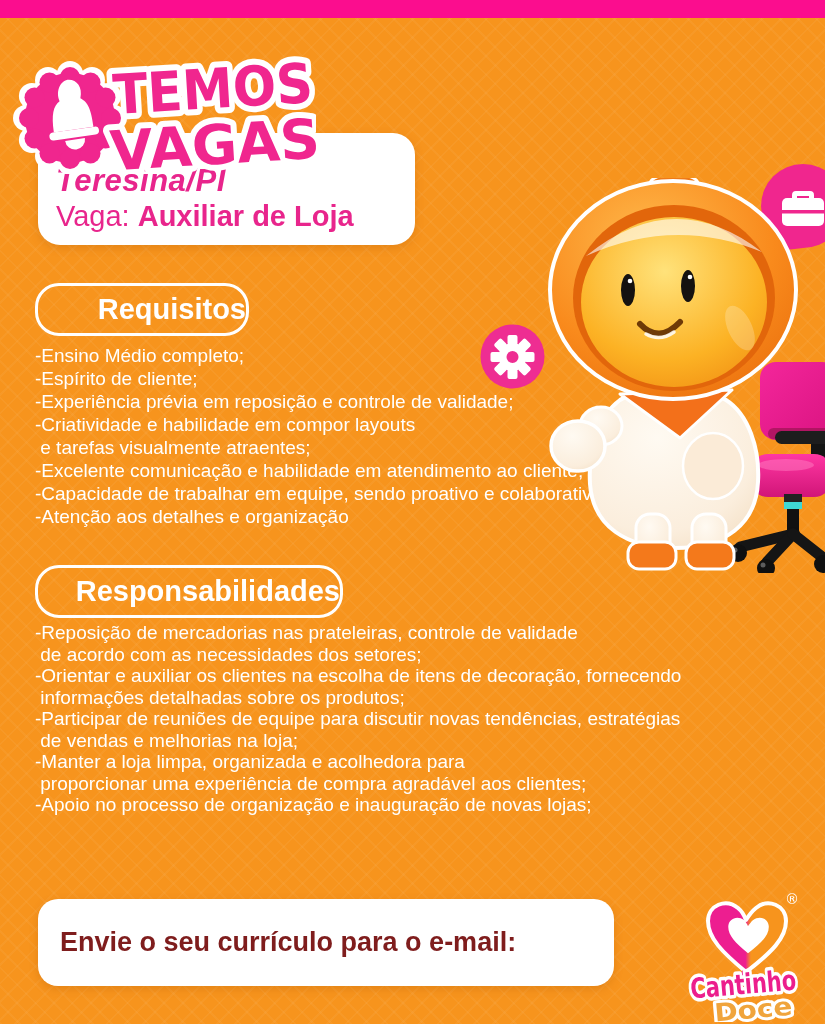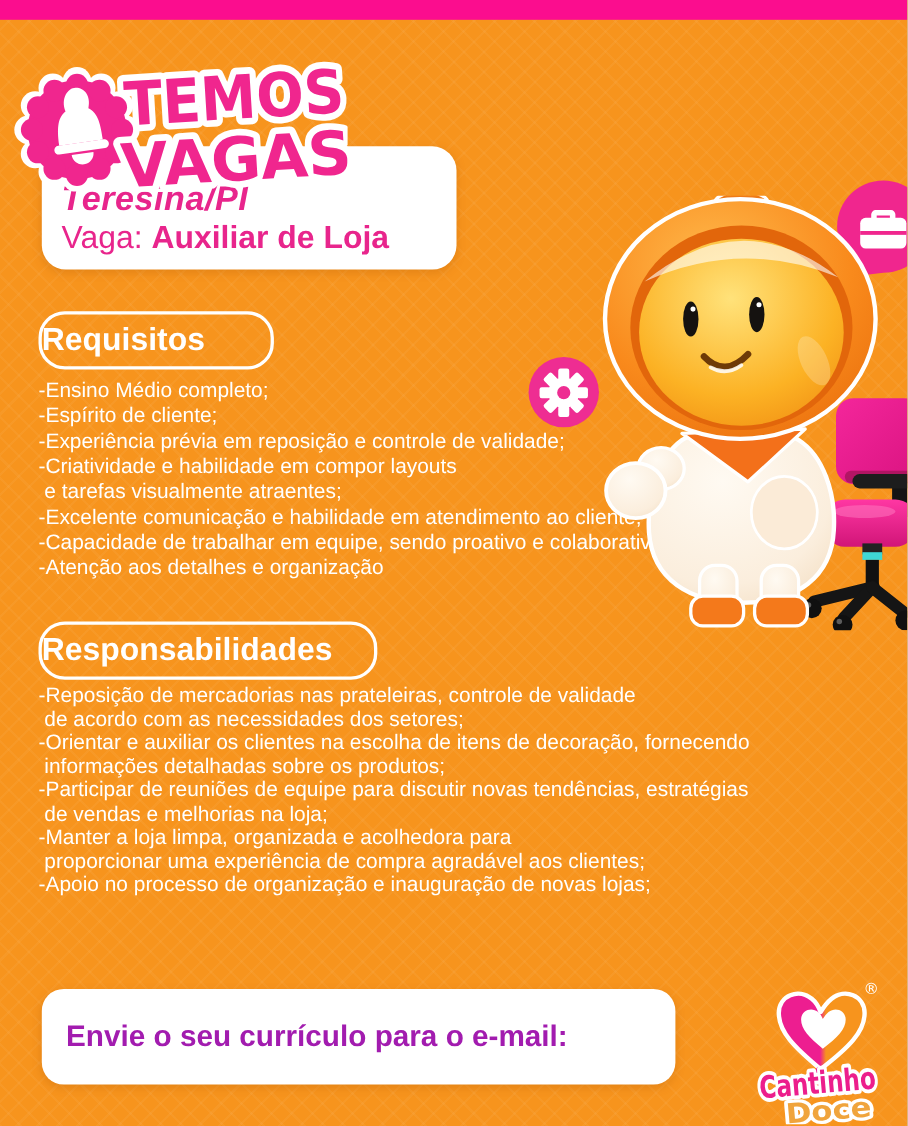--- a/index.html
+++ b/index.html
@@ -29,39 +29,39 @@
   .vacancy{
     left:56px;top:200px;
     font-size:29px;color:#E8258C;
   }
   .vacancy .lbl{font-weight:400;}
   .vacancy .ttl{font-weight:700;}
 
   .pill{
     border:3px solid #FFFFFF;border-radius:24px;
     color:#FFFFFF;font-weight:700;font-size:29px;
-    display:flex;align-items:center;justify-content:flex-start;
+    display:flex;align-items:center;justify-content:flex-end;
     background:transparent;
   }
   .pill.req{left:35px;top:283px;width:208px;height:47px;}
   .pill.resp{left:35px;top:565px;width:302px;height:47px;}
 
   .list{color:#FFFFFF;}
   .list div{white-space:pre;}
   .list.req{left:35px;top:344px;font-size:19px;line-height:23px;}
   .list.resp{left:35px;top:622px;font-size:19px;line-height:21.5px;}
 
   .email-card{
     left:38px;top:899px;width:576px;height:87px;
     background:#FFFFFF;border-radius:20px;
     box-shadow:0 3px 8px rgba(170,85,0,.25);
     display:flex;flex-direction:column;justify-content:center;
     padding-left:22px;box-sizing:border-box;
   }
-  .email-card .l1{font-size:27px;font-weight:700;color:#a21caf;}
+  .email-card .l1{font-size:27px;font-weight:700;color:#7f1d1d;}
   .email-card .l2{font-size:27px;font-weight:800;color:#E9258C;letter-spacing:.3px;}
 
   svg text{font-family:"DejaVu Sans","Liberation Sans",sans-serif;}
 </style>
 </head>
 <body>
 
 <div class="poster">
 
   <div class="abs topbar"></div>

